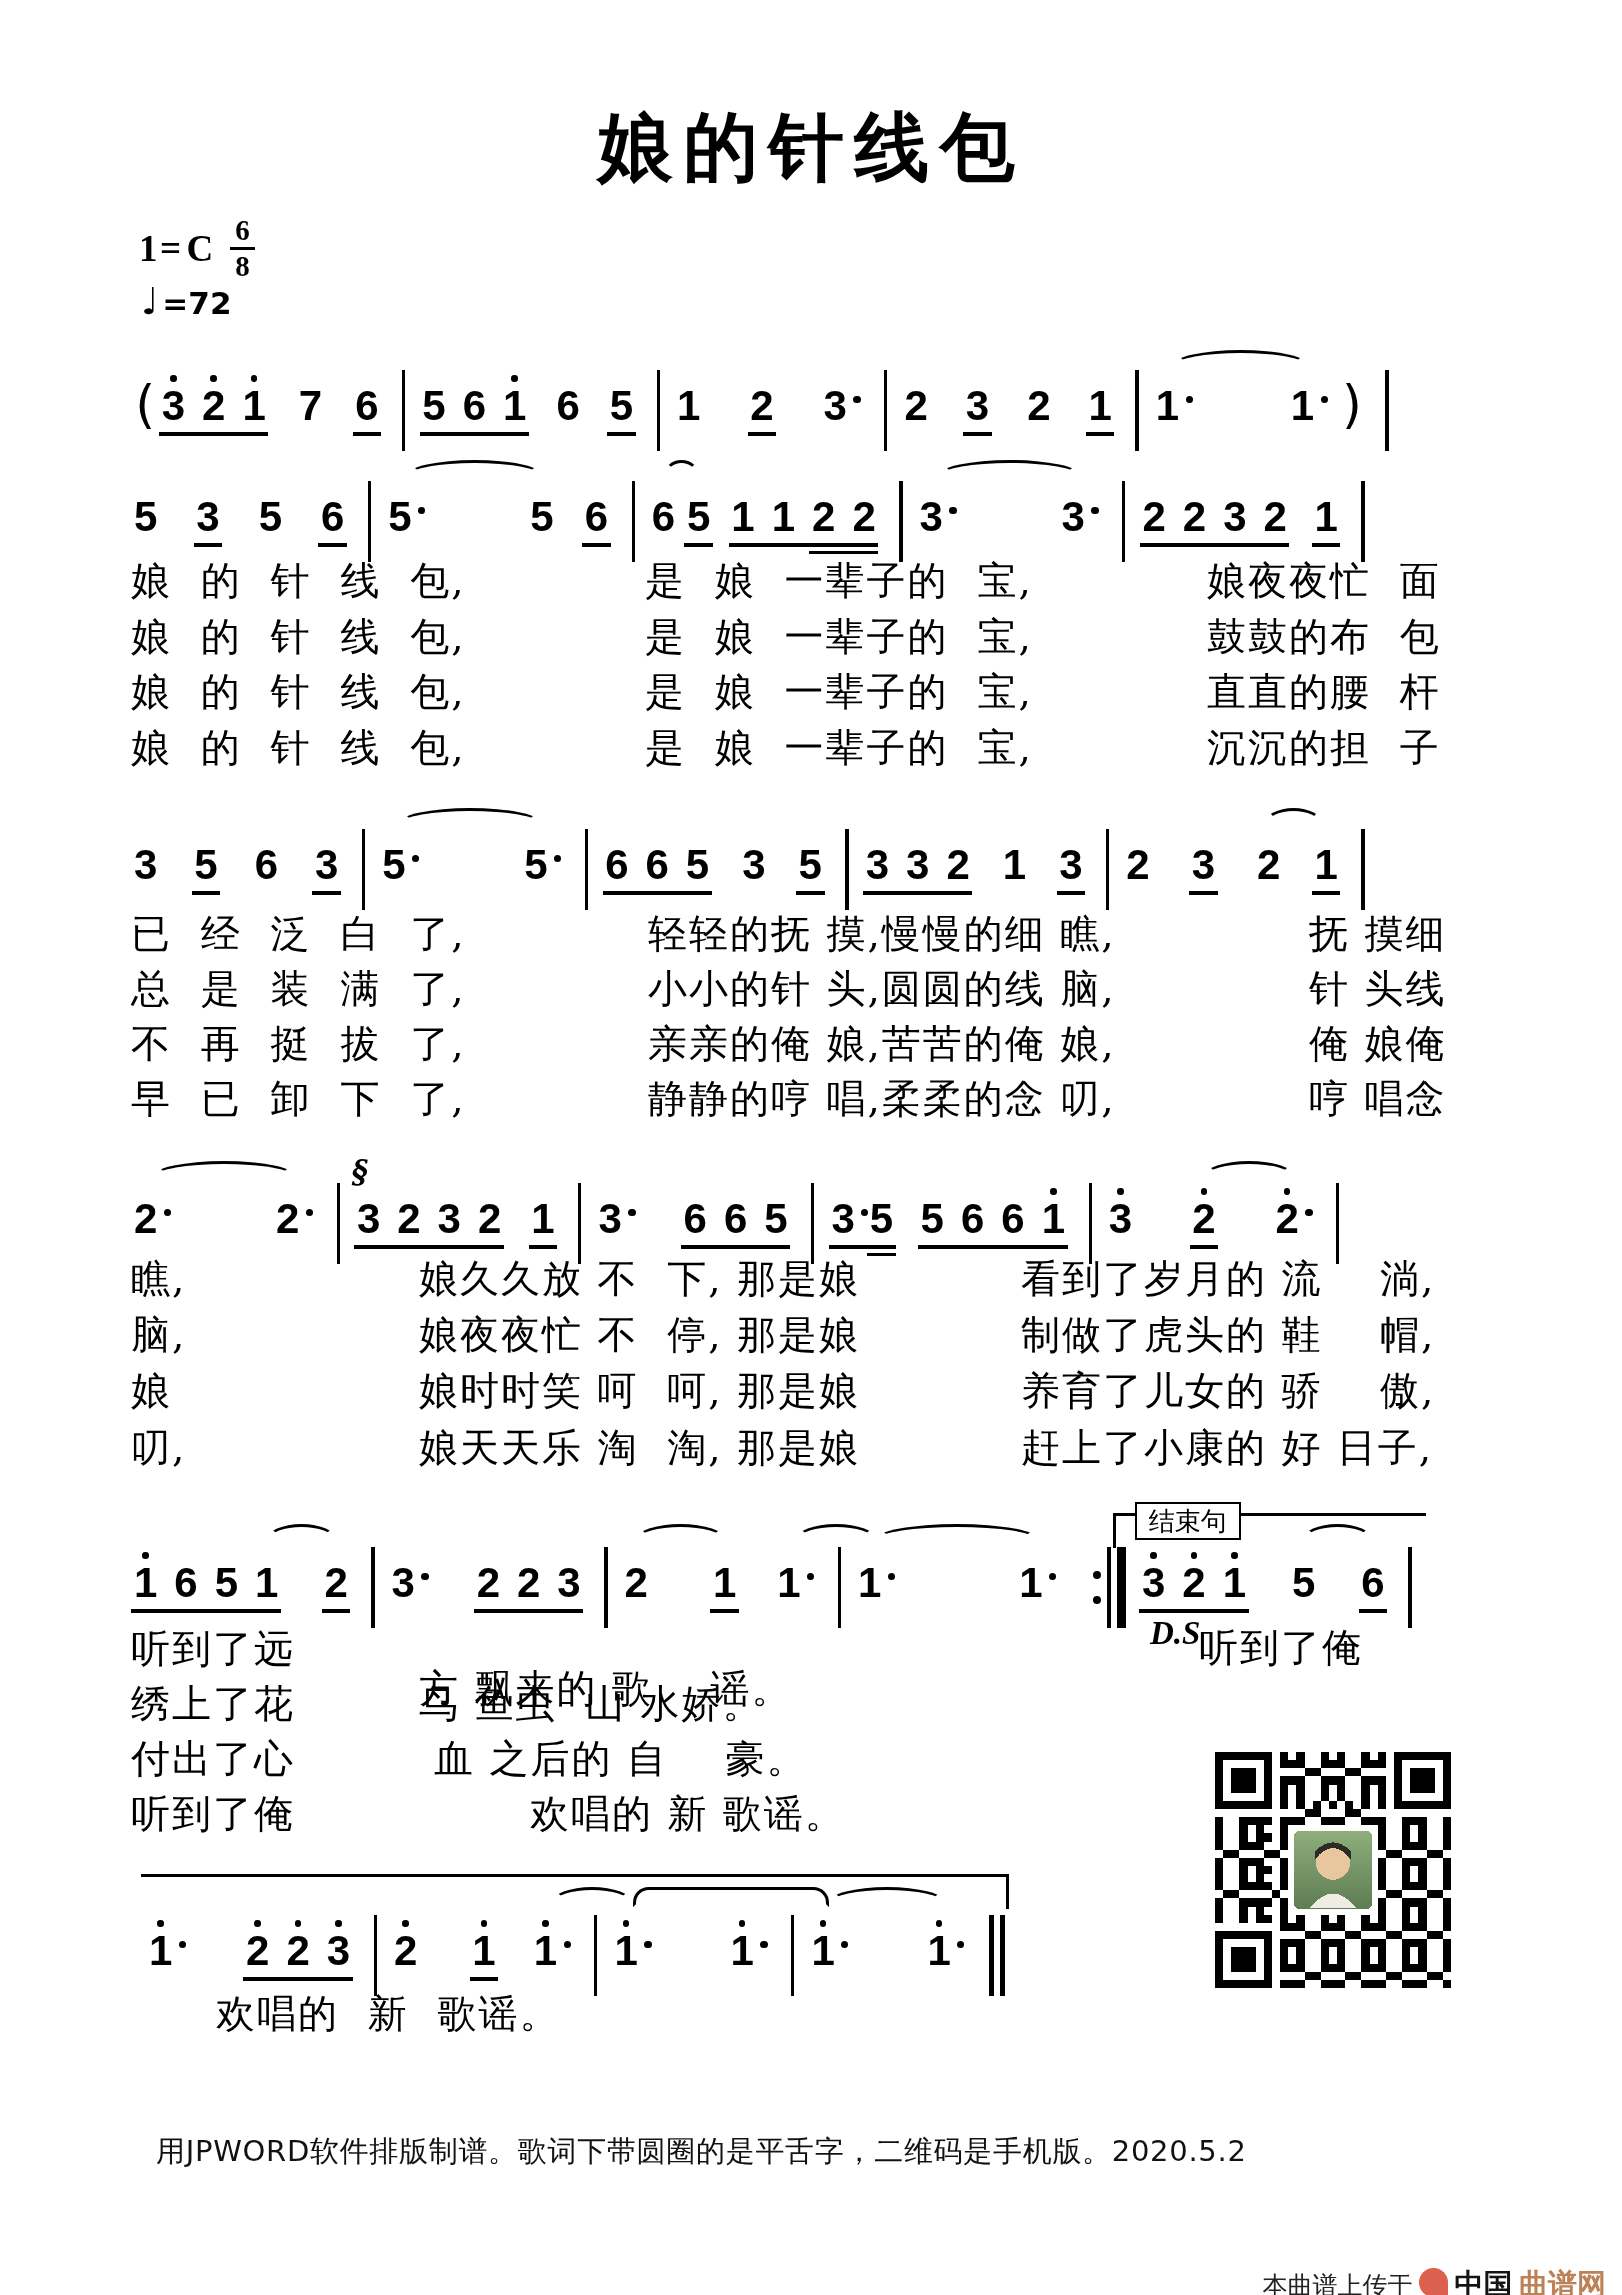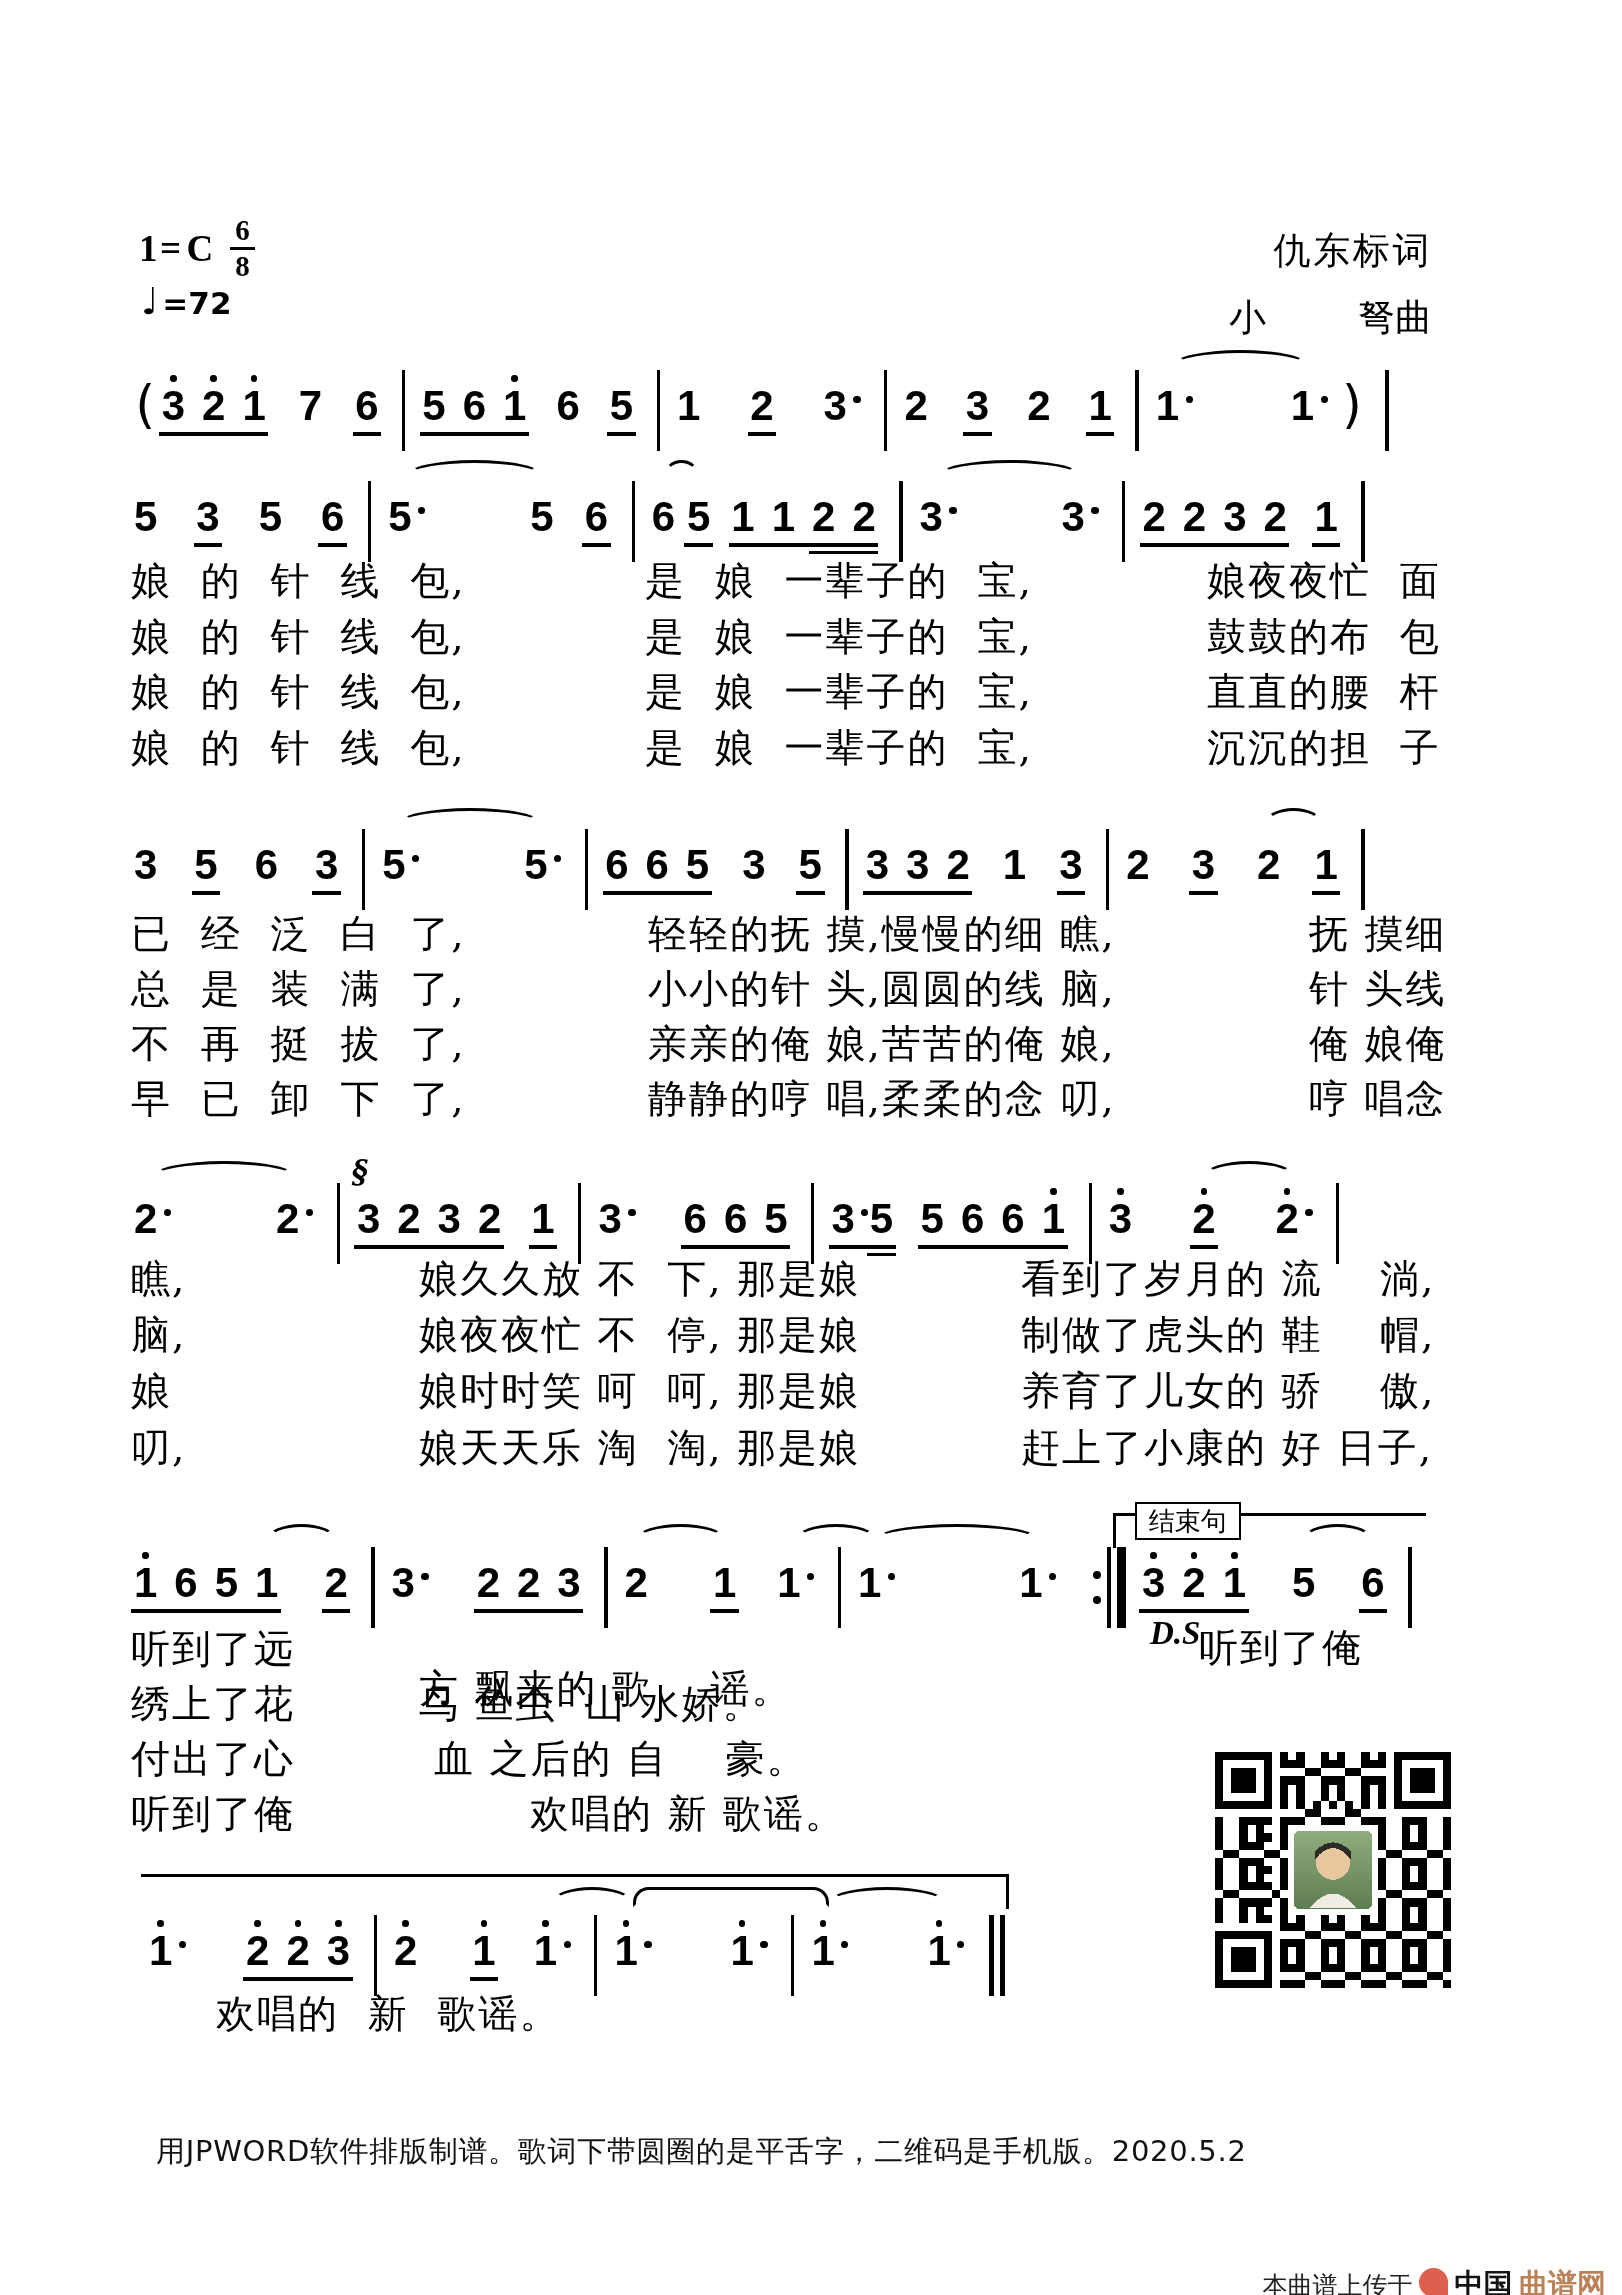--- a/index.html
+++ b/index.html
@@ -78,42 +78,36 @@
            position:relative;top:2.6px;}
   .wm-black{font-size:29px;font-weight:700;color:#141414;}
   .wm-brown{font-size:29px;font-weight:700;color:#bc8257;}
   #qr{position:absolute;left:1215px;top:1752px;width:236px;height:236px;}
 </style>
 </head>
 <body>
 
 <div class="page">
 
+  <div class="title">娘的针线包</div>
 
   <div class="keysig">
     <span>1</span>
       <span class="eq">=</span>
       <span>C</span>
     <span class="frac">
       <span class="ftop">6</span>
       <span class="fbot">8</span>
     </span>
   </div>
 
   <div class="tempo">
     <span class="tnote">♩</span><span>=72</span>
   </div>
 
-  <div class="credits">
-    <div class="row1">仇东标词</div>
-    <div class="row2">
-      <span>小</span>
-      <span>弩曲</span>
-    </div>
-  </div>
 
   <div id="music-layer">
       <div class="mline" style="left: 134px; top: 383px;"><span class="paren">(</span><span class="tok" style="margin-right: 17px;"><span class="core"><span class="hidot"></span><span class="num">3</span><span class="ul j"></span></span></span><span class="tok" style="margin-right: 17px;"><span class="core"><span class="hidot"></span><span class="num">2</span><span class="ul j"></span></span></span><span class="tok" style="margin-right: 33px;"><span class="core"><span class="hidot"></span><span class="num">1</span><span class="ul"></span></span></span><span class="tok" style="margin-right: 33px;"><span class="core"><span class="num">7</span></span></span><span class="tok" style="margin-right: 6.5px;"><span class="core"><span class="num">6</span><span class="ul"></span></span></span><span class="bar"></span><span class="tok" style="margin-right: 17px;"><span class="core"><span class="num">5</span><span class="ul j"></span></span></span><span class="tok" style="margin-right: 17px;"><span class="core"><span class="num">6</span><span class="ul j"></span></span></span><span class="tok" style="margin-right: 30px;"><span class="core"><span class="hidot"></span><span class="num">1</span><span class="ul"></span></span></span><span class="tok" style="margin-right: 30px;"><span class="core"><span class="num">6</span></span></span><span class="tok" style="margin-right: 6.5px;"><span class="core"><span class="num">5</span><span class="ul"></span></span></span><span class="bar"></span><span class="tok" style="margin-right: 50px;"><span class="core"><span class="num">1</span></span></span><span class="tok" style="margin-right: 50px;"><span class="core"><span class="num">2</span><span class="ul"></span></span></span><span class="tok" style="margin-right: 6.5px;"><span class="core"><span class="num">3</span></span><span class="aug"></span></span><span class="bar"></span><span class="tok" style="margin-right: 38px;"><span class="core"><span class="num">2</span></span></span><span class="tok" style="margin-right: 38px;"><span class="core"><span class="num">3</span><span class="ul"></span></span></span><span class="tok" style="margin-right: 38px;"><span class="core"><span class="num">2</span></span></span><span class="tok" style="margin-right: 6.5px;"><span class="core"><span class="num">1</span><span class="ul"></span></span></span><span class="bar"></span><span class="tok" style="margin-right: 98px;"><span class="core"><span class="num">1</span></span><span class="aug"></span></span><span class="tok" style="margin-right: 13px;"><span class="core"><span class="num">1</span></span><span class="aug"></span></span><span class="paren">)</span><span class="bar"></span><span class="arc" style="left: 1039px; width: 135px; top: -33px;"></span></div>
       <div class="mline" style="left: 134px; top: 494px;"><span class="tok" style="margin-right: 39px;"><span class="core"><span class="num">5</span></span></span><span class="tok" style="margin-right: 39px;"><span class="core"><span class="num">3</span><span class="ul"></span></span></span><span class="tok" style="margin-right: 39px;"><span class="core"><span class="num">5</span></span></span><span class="tok" style="margin-right: 6.5px;"><span class="core"><span class="num">6</span><span class="ul"></span></span></span><span class="bar"></span><span class="tok" style="margin-right: 105px;"><span class="core"><span class="num">5</span></span><span class="aug"></span></span><span class="tok" style="margin-right: 31px;"><span class="core"><span class="num">5</span></span></span><span class="tok" style="margin-right: 6.5px;"><span class="core"><span class="num">6</span><span class="ul"></span></span></span><span class="bar"></span><span class="tok" style="margin-right: 11.8px;"><span class="core"><span class="num">6</span></span></span><span class="tok" style="margin-right: 21px;"><span class="core"><span class="num">5</span><span class="ul"></span></span></span><span class="tok" style="margin-right: 17px;"><span class="core"><span class="num">1</span><span class="ul j"></span></span></span><span class="tok" style="margin-right: 17px;"><span class="core"><span class="num">1</span><span class="ul j"></span></span></span><span class="tok" style="margin-right: 17px;"><span class="core"><span class="num">2</span><span class="ul j"></span><span class="ul ul2 j"></span></span></span><span class="tok" style="margin-right: 6.5px;"><span class="core"><span class="num">2</span><span class="ul"></span><span class="ul ul2"></span></span></span><span class="bar"></span><span class="tok" style="margin-right: 105px;"><span class="core"><span class="num">3</span></span><span class="aug"></span></span><span class="tok" style="margin-right: 6.5px;"><span class="core"><span class="num">3</span></span><span class="aug"></span></span><span class="bar"></span><span class="tok" style="margin-right: 17px;"><span class="core"><span class="num">2</span><span class="ul j"></span></span></span><span class="tok" style="margin-right: 17px;"><span class="core"><span class="num">2</span><span class="ul j"></span></span></span><span class="tok" style="margin-right: 17px;"><span class="core"><span class="num">3</span><span class="ul j"></span></span></span><span class="tok" style="margin-right: 27.5px;"><span class="core"><span class="num">2</span><span class="ul"></span></span></span><span class="tok" style="margin-right: 6.5px;"><span class="core"><span class="num">1</span><span class="ul"></span></span></span><span class="bar"></span><span class="arc" style="left: 273px; width: 135px; top: -34px;"></span><span class="arc" style="left: 530px; width: 35px; top: -34px;"></span><span class="arc" style="left: 805px; width: 141px; top: -34px;"></span></div>
       <div class="mline" style="left: 134px; top: 842px;"><span class="tok" style="margin-right: 37px;"><span class="core"><span class="num">3</span></span></span><span class="tok" style="margin-right: 37px;"><span class="core"><span class="num">5</span><span class="ul"></span></span></span><span class="tok" style="margin-right: 37px;"><span class="core"><span class="num">6</span></span></span><span class="tok" style="margin-right: 6.5px;"><span class="core"><span class="num">3</span><span class="ul"></span></span></span><span class="bar"></span><span class="tok" style="margin-right: 105px;"><span class="core"><span class="num">5</span></span><span class="aug"></span></span><span class="tok" style="margin-right: 6.5px;"><span class="core"><span class="num">5</span></span><span class="aug"></span></span><span class="bar"></span><span class="tok" style="margin-right: 17px;"><span class="core"><span class="num">6</span><span class="ul j"></span></span></span><span class="tok" style="margin-right: 17px;"><span class="core"><span class="num">6</span><span class="ul j"></span></span></span><span class="tok" style="margin-right: 33px;"><span class="core"><span class="num">5</span><span class="ul"></span></span></span><span class="tok" style="margin-right: 33px;"><span class="core"><span class="num">3</span></span></span><span class="tok" style="margin-right: 6.5px;"><span class="core"><span class="num">5</span><span class="ul"></span></span></span><span class="bar"></span><span class="tok" style="margin-right: 17px;"><span class="core"><span class="num">3</span><span class="ul j"></span></span></span><span class="tok" style="margin-right: 17px;"><span class="core"><span class="num">3</span><span class="ul j"></span></span></span><span class="tok" style="margin-right: 33px;"><span class="core"><span class="num">2</span><span class="ul"></span></span></span><span class="tok" style="margin-right: 33px;"><span class="core"><span class="num">1</span></span></span><span class="tok" style="margin-right: 6.5px;"><span class="core"><span class="num">3</span><span class="ul"></span></span></span><span class="bar"></span><span class="tok" style="margin-right: 42px;"><span class="core"><span class="num">2</span></span></span><span class="tok" style="margin-right: 42px;"><span class="core"><span class="num">3</span><span class="ul"></span></span></span><span class="tok" style="margin-right: 34px;"><span class="core"><span class="num">2</span></span></span><span class="tok" style="margin-right: 6.5px;"><span class="core"><span class="num">1</span><span class="ul"></span></span></span><span class="bar"></span><span class="arc" style="left: 265px; width: 142px; top: -34px;"></span><span class="arc" style="left: 1131px; width: 57px; top: -34px;"></span></div>
       <div class="mline" style="left: 134px; top: 1196px;"><span class="tok" style="margin-right: 105px;"><span class="core"><span class="num">2</span></span><span class="aug"></span></span><span class="tok" style="margin-right: 6.5px;"><span class="core"><span class="num">2</span></span><span class="aug"></span></span><span class="bar"></span><span class="tok" style="margin-right: 17px;"><span class="core"><span class="num">3</span><span class="ul j"></span><span class="segno">§</span></span></span><span class="tok" style="margin-right: 17px;"><span class="core"><span class="num">2</span><span class="ul j"></span></span></span><span class="tok" style="margin-right: 17px;"><span class="core"><span class="num">3</span><span class="ul j"></span></span></span><span class="tok" style="margin-right: 30px;"><span class="core"><span class="num">2</span><span class="ul"></span></span></span><span class="tok" style="margin-right: 6.5px;"><span class="core"><span class="num">1</span><span class="ul"></span></span></span><span class="bar"></span><span class="tok" style="margin-right: 48px;"><span class="core"><span class="num">3</span></span><span class="aug"></span></span><span class="tok" style="margin-right: 17px;"><span class="core"><span class="num">6</span><span class="ul j"></span></span></span><span class="tok" style="margin-right: 17px;"><span class="core"><span class="num">6</span><span class="ul j"></span></span></span><span class="tok" style="margin-right: 6.5px;"><span class="core"><span class="num">5</span><span class="ul"></span></span></span><span class="bar"></span><span class="tok" style="margin-right: 1.3px;"><span class="core"><span class="num">3</span><span class="ul j"></span></span><span class="aug"></span></span><span class="tok" style="margin-right: 27.5px;"><span class="core"><span class="num">5</span><span class="ul"></span><span class="ul ul2"></span></span></span><span class="tok" style="margin-right: 17px;"><span class="core"><span class="num">5</span><span class="ul j"></span></span></span><span class="tok" style="margin-right: 17px;"><span class="core"><span class="num">6</span><span class="ul j"></span></span></span><span class="tok" style="margin-right: 17px;"><span class="core"><span class="num">6</span><span class="ul j"></span></span></span><span class="tok" style="margin-right: 6.5px;"><span class="core"><span class="hidot"></span><span class="num">1</span><span class="ul"></span></span></span><span class="bar"></span><span class="tok" style="margin-right: 60px;"><span class="core"><span class="hidot"></span><span class="num">3</span></span></span><span class="tok" style="margin-right: 60px;"><span class="core"><span class="hidot"></span><span class="num">2</span><span class="ul"></span></span></span><span class="tok" style="margin-right: 6.5px;"><span class="core"><span class="hidot"></span><span class="num">2</span></span><span class="aug"></span></span><span class="bar"></span><span class="arc" style="left: 18.6px; width: 142px; top: -35px;"></span><span class="arc" style="left: 1070px; width: 90px; top: -35px;"></span></div>
       <div class="mline" style="left: 134px; top: 1560px;"><span class="tok" style="margin-right: 17px;"><span class="core"><span class="hidot"></span><span class="num">1</span><span class="ul j"></span></span></span><span class="tok" style="margin-right: 17px;"><span class="core"><span class="num">6</span><span class="ul j"></span></span></span><span class="tok" style="margin-right: 17px;"><span class="core"><span class="num">5</span><span class="ul j"></span></span></span><span class="tok" style="margin-right: 46px;"><span class="core"><span class="num">1</span><span class="ul"></span></span></span><span class="tok" style="margin-right: 6.5px;"><span class="core"><span class="num">2</span><span class="ul"></span></span></span><span class="bar"></span><span class="tok" style="margin-right: 48px;"><span class="core"><span class="num">3</span></span><span class="aug"></span></span><span class="tok" style="margin-right: 17px;"><span class="core"><span class="num">2</span><span class="ul j"></span></span></span><span class="tok" style="margin-right: 17px;"><span class="core"><span class="num">2</span><span class="ul j"></span></span></span><span class="tok" style="margin-right: 6.5px;"><span class="core"><span class="num">3</span><span class="ul"></span></span></span><span class="bar"></span><span class="tok" style="margin-right: 65px;"><span class="core"><span class="num">2</span></span></span><span class="tok" style="margin-right: 41px;"><span class="core"><span class="num">1</span><span class="ul"></span></span></span><span class="tok" style="margin-right: 6.5px;"><span class="core"><span class="num">1</span></span><span class="aug"></span></span><span class="bar"></span><span class="tok" style="margin-right: 124px;"><span class="core"><span class="num">1</span></span><span class="aug"></span></span><span class="tok" style="margin-right: 15.7px;"><span class="core"><span class="num">1</span></span><span class="aug"></span></span><span class="rep">
           <span class="dots">
             <span class="rdot"></span>
             <span class="rdot"></span>

